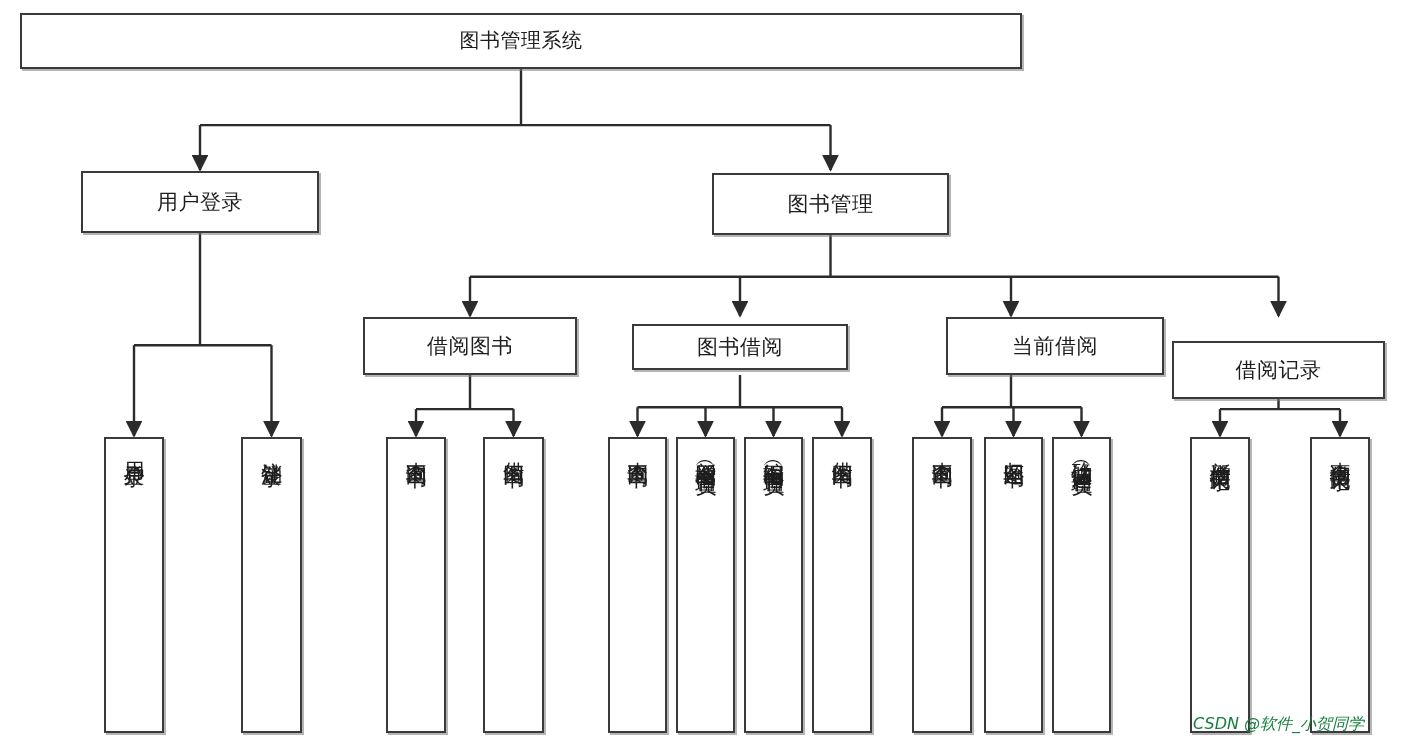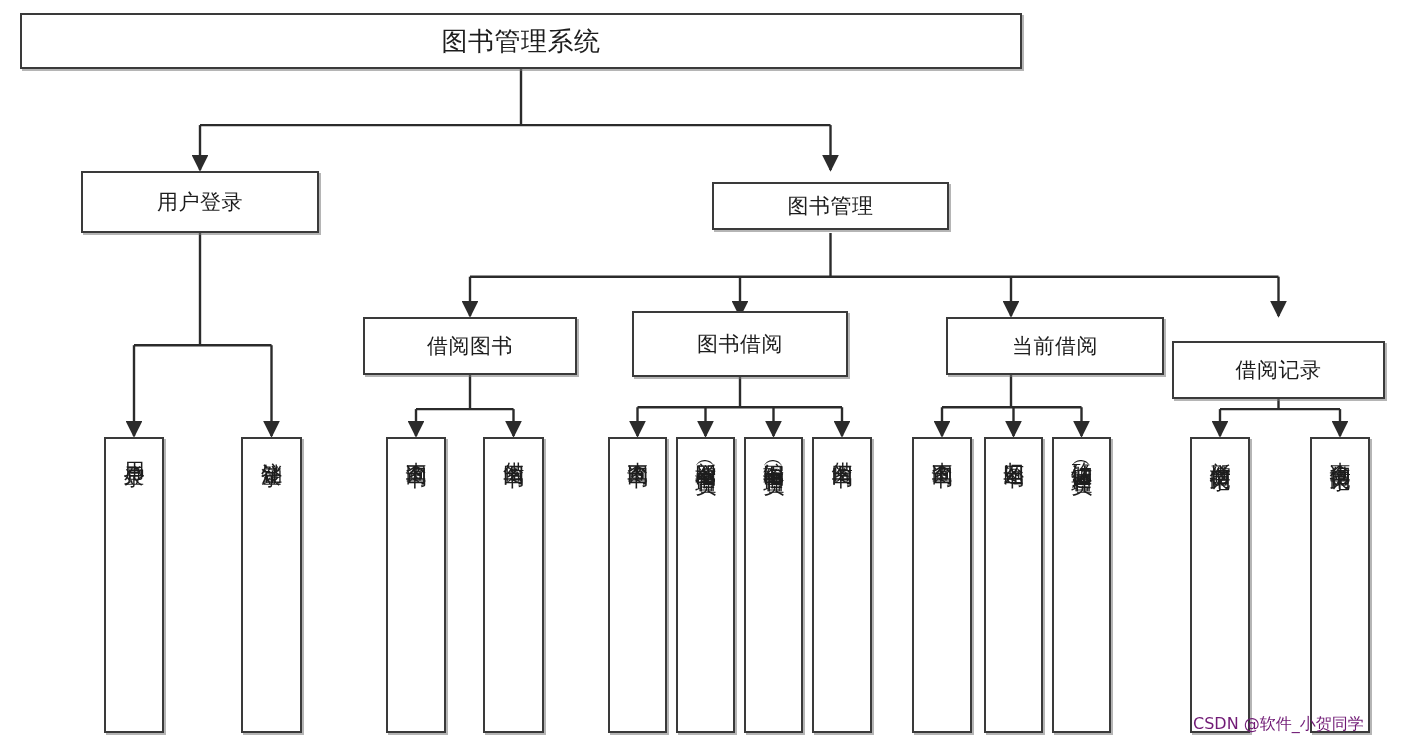--- a/index.html
+++ b/index.html
@@ -53,30 +53,31 @@
     justify-content: center;
     padding-top: 6px;
   }
   .node.vertical .label {
     writing-mode: vertical-rl;
     text-orientation: upright;
     font-size: 21px;
     line-height: 1.06;
     letter-spacing: 2px;
   }
-  .node.root .label { font-size: 26px; }
+  .node.root .label { font-size: 20px; }
   .watermark {
     position: absolute;
     left: 1193px;
     top: 714px;
     font-size: 16px;
-    color: #701a75;
+    color: #15803d;
     white-space: nowrap;
     z-index: 3;
     font-family: "DejaVu Sans", "Liberation Sans", sans-serif;
+    font-style: italic;
   }
 </style>
 </head>
 <body>
 
 <div id="canvas">
   <svg id="edges" width="1405" height="747" viewBox="0 0 1405 747" xmlns="http://www.w3.org/2000/svg">
     <defs>
       <marker id="arrow" viewBox="0 0 10 10" refX="9" refY="5" markerWidth="7" markerHeight="7" orient="auto-start-reverse">
         <path d="M 0 0 L 10 5 L 0 10 z" fill="#2b2b2b"></path>
@@ -119,27 +120,27 @@
       </g>
   </svg>
 
   <div id="nodes-layer">
       <div class="node root horizontal" style="left: 20px; top: 13px; width: 1002px; height: 56px;">
         <span class="label">图书管理系统</span>
       </div>
       <div class="node level1 horizontal" style="left: 81px; top: 171px; width: 238px; height: 62px;">
         <span class="label">用户登录</span>
       </div>
-      <div class="node level1 horizontal" style="left: 712px; top: 182px; width: 237px; height: 48px;">
+      <div class="node level1 horizontal" style="left: 712px; top: 173px; width: 237px; height: 62px;">
         <span class="label">图书管理</span>
       </div>
       <div class="node level2 horizontal" style="left: 363px; top: 317px; width: 214px; height: 58px;">
         <span class="label">借阅图书</span>
       </div>
-      <div class="node level2 horizontal" style="left: 632px; top: 311px; width: 216px; height: 66px;">
+      <div class="node level2 horizontal" style="left: 632px; top: 324px; width: 216px; height: 46px;">
         <span class="label">图书借阅</span>
       </div>
       <div class="node level2 horizontal" style="left: 902px; top: 317px; width: 218px; height: 58px; margin-left: 44px;">
         <span class="label">当前借阅</span>
       </div>
       <div class="node level2 horizontal" style="left: 1172px; top: 317px; width: 213px; height: 58px; margin-top: 24px;">
         <span class="label">借阅记录</span>
       </div>
       <div class="node leaf vertical" style="left: 104px; top: 437px; width: 60px; height: 296px;">
         <span class="label">用户登录</span>

